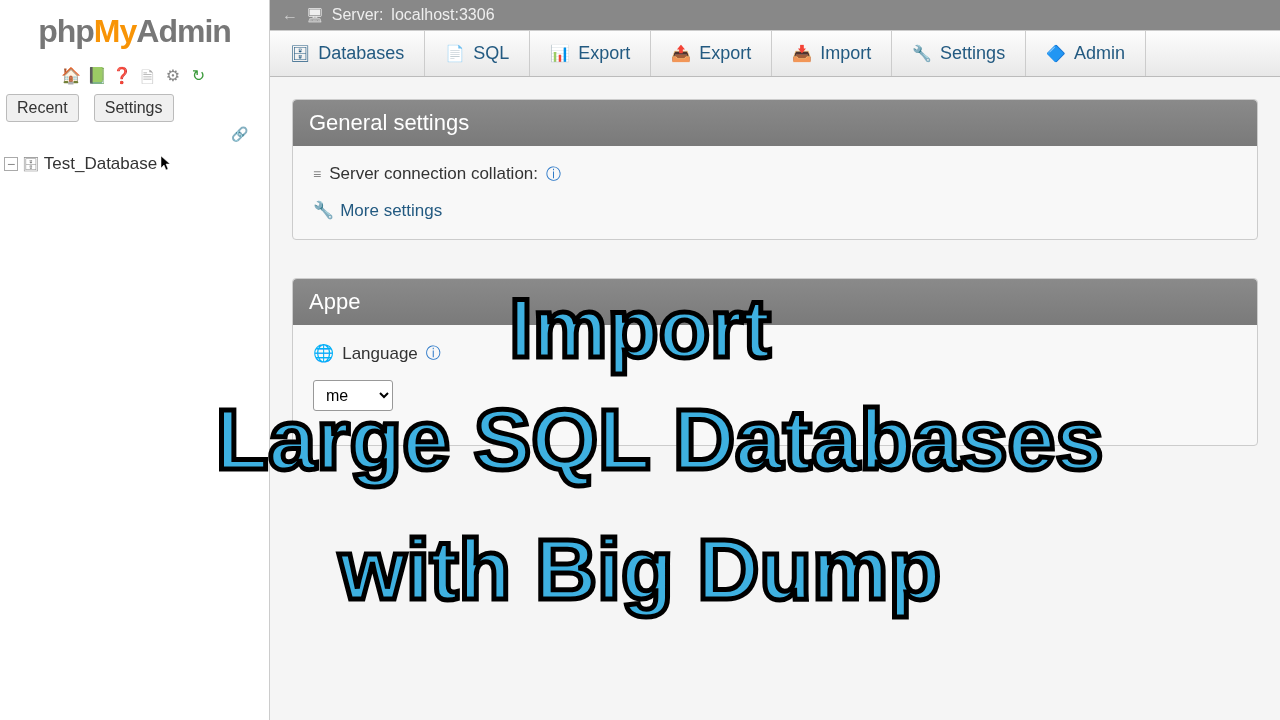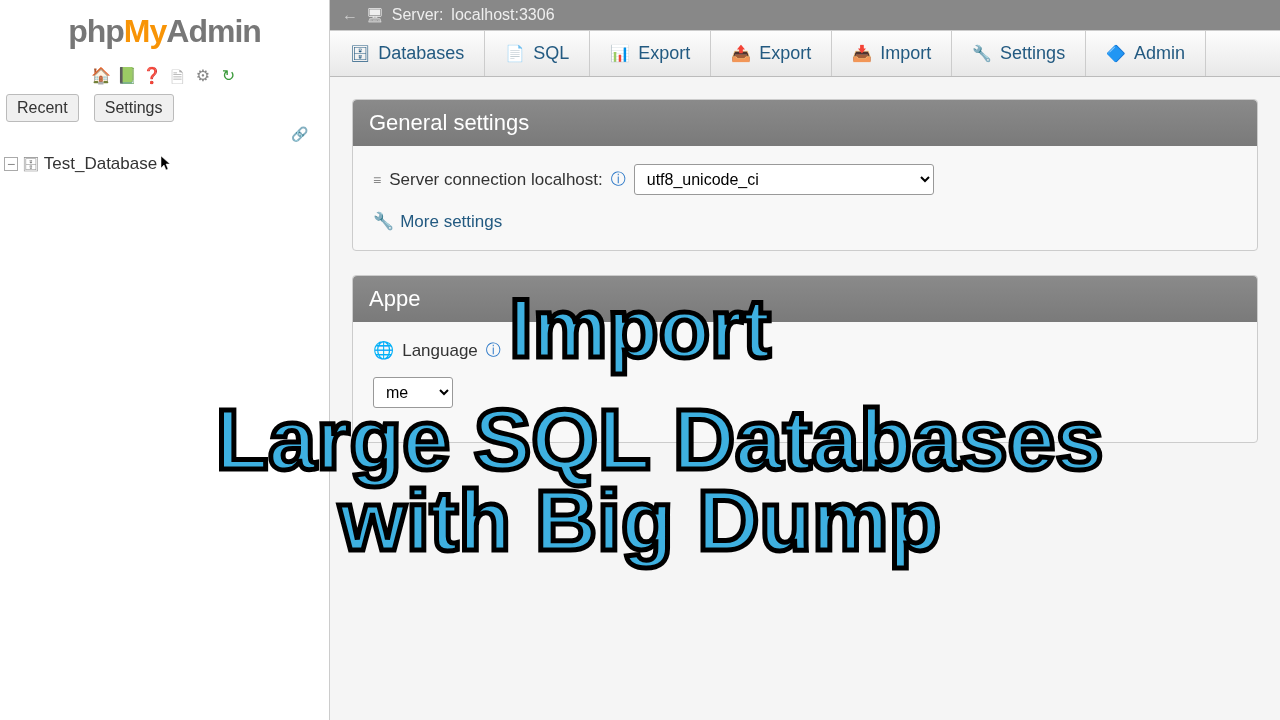--- a/index.html
+++ b/index.html
@@ -1,18 +1,18 @@
 <!DOCTYPE html>
 <html><head>
 <meta charset="utf-8">
 <style>
 * { margin: 0; padding: 0; box-sizing: border-box; }
 body { font-family: sans-serif; font-size: 13px; background: #fff; width: 1280px; height: 720px; overflow: hidden; position: relative; }
 .container { display: flex; height: 720px; }
-.sidebar { width: 330px; background: #fff; border-right: 1px solid #ccc; display: flex; flex-direction: column; padding-top: 8px; }
+.sidebar { width: 270px; background: #fff; border-right: 1px solid #ccc; display: flex; flex-direction: column; padding-top: 8px; }
 .logo { text-align: center; padding: 5px 0 10px; }
 .logo-text { font-size: 32px; font-weight: bold; letter-spacing: -1px; }
 .logo-php { color: #777; }
 .logo-my { color: #f89406; }
 .logo-admin { color: #777; }
 .icon-row { text-align: center; padding: 6px 0 10px; }
 .icon-row span { display: inline-block; width: 18px; height: 18px; margin: 0 2px; font-size: 16px; vertical-align: middle; }
 .tabs-row { display: flex; gap: 15px; padding: 0 6px 4px; }
 .tab-btn { background: #f0f0f0; border: 1px solid #bbb; border-radius: 3px; padding: 4px 10px; font-size: 16px; cursor: pointer; color: #333; }
 .link-icon { text-align: right; padding-right: 20px; color: #888; font-size: 14px; }
@@ -22,33 +22,33 @@
 .tree-db-icon { font-size: 14px; color: #888; }
 .cursor { width: 12px; height: 16px; }
 .main { flex: 1; background: #f5f5f5; display: flex; flex-direction: column; }
 .breadcrumb-bar { background: #888; color: #eee; padding: 6px 12px; font-size: 16px; display: flex; align-items: center; gap: 8px; }
 .breadcrumb-bar .arrow { color: #ccc; }
 .bc-icon { font-size: 14px; }
 .tabbar { background: linear-gradient(#fdfdfd, #e8e8e8); border-top: 1px solid #ccc; border-bottom: 1px solid #bbb; display: flex; padding: 0; }
 .tab { display: flex; align-items: center; gap: 8px; padding: 12px 20px; border-right: 1px solid #ccc; cursor: pointer; font-size: 18px; color: #235a81; }
 .tab .ticon { font-size: 16px; }
 .content { padding: 22px; }
-.panel { background: #f8f8f8; border: 1px solid #ccc; border-radius: 4px; margin-bottom: 24px; }
+.panel { background: #f8f8f8; border: 1px solid #ccc; border-radius: 4px; margin-bottom: 38px; }
 .panel-head { background: linear-gradient(#8a8a8a, #7a7a7a); color: #fff; font-size: 22px; padding: 10px 16px; border-radius: 4px 4px 0 0; }
 .panel-body { padding: 18px 20px; }
 .field-row { display: flex; align-items: center; gap: 8px; margin-bottom: 16px; font-size: 17px; color: #333; }
 .field-row .flabel { color: #333; }
 .help-icon { color: #2a77c7; font-size: 15px; }
 select { font-size: 16px; padding: 5px 8px; border: 1px solid #999; border-radius: 3px; background: #fff; min-width: 300px; }
 .more-link { display: flex; align-items: center; gap: 6px; color: #235a81; font-size: 17px; cursor: pointer; }
 .wrench { color: #5a8fc3; }
 .overlay-text { position: absolute; width: 1280px; text-align: center; font-weight: 900; font-size: 84px; line-height: 1.15; color: #3eb0e0; -webkit-text-stroke: 5px #000; left: 0; }
 .ot1 { top: 280px; }
 .ot2 { top: 390px; font-size: 86px; padding-left: 39px; }
-.ot3 { top: 471px; font-size: 86px; }
+.ot3 { top: 520px; font-size: 86px; }
 .hlines { color: #888; font-size: 14px; }
 </style>
 </head>
 <body>
 
 <div class="container">
   <div class="sidebar">
     <div class="logo">
       <span class="logo-text">
         <span class="logo-php">php</span><span class="logo-my">My</span><span class="logo-admin">Admin</span>
@@ -115,25 +115,22 @@
           <span class="ticon" style="color:#2a77c7">🔷</span>
           <span>Admin</span>
         </div>
     </div>
     <div class="content">
       <div class="panel">
         <div class="panel-head">General settings</div>
         <div class="panel-body">
           <div class="field-row">
             <span class="hlines">≡</span>
-            <span class="flabel">Server connection localhost:</span>
+            <span class="flabel">Server connection collation:</span>
             <span class="help-icon">ⓘ</span>
-            <select>
-              <option>utf8_unicode_ci</option>
-            </select>
           </div>
           <div class="more-link">
             <span class="wrench">🔧</span>
             <span>More settings</span>
           </div>
         </div>
       </div>
       <div class="panel">
         <div class="panel-head">Appe</div>
         <div class="panel-body">

